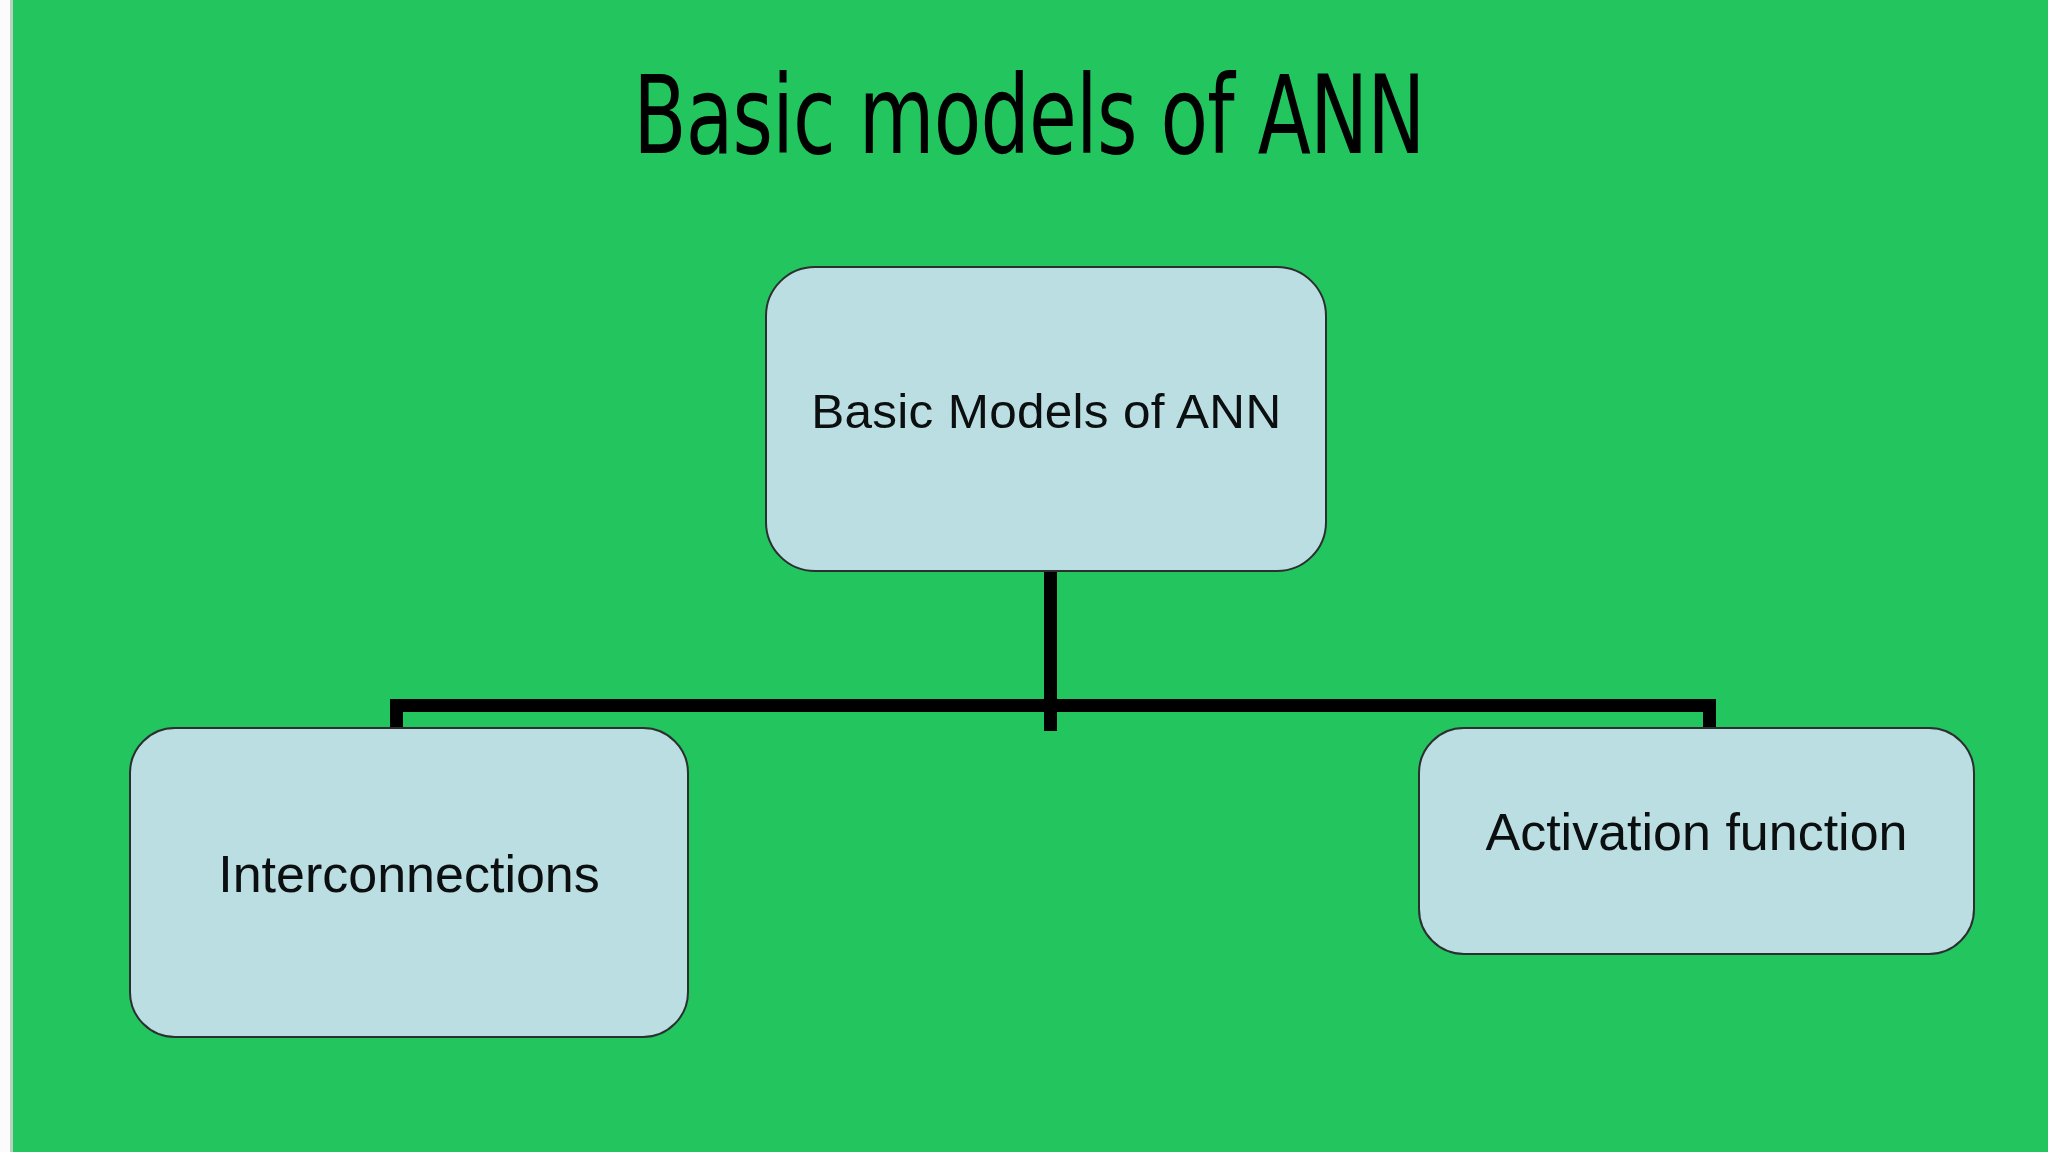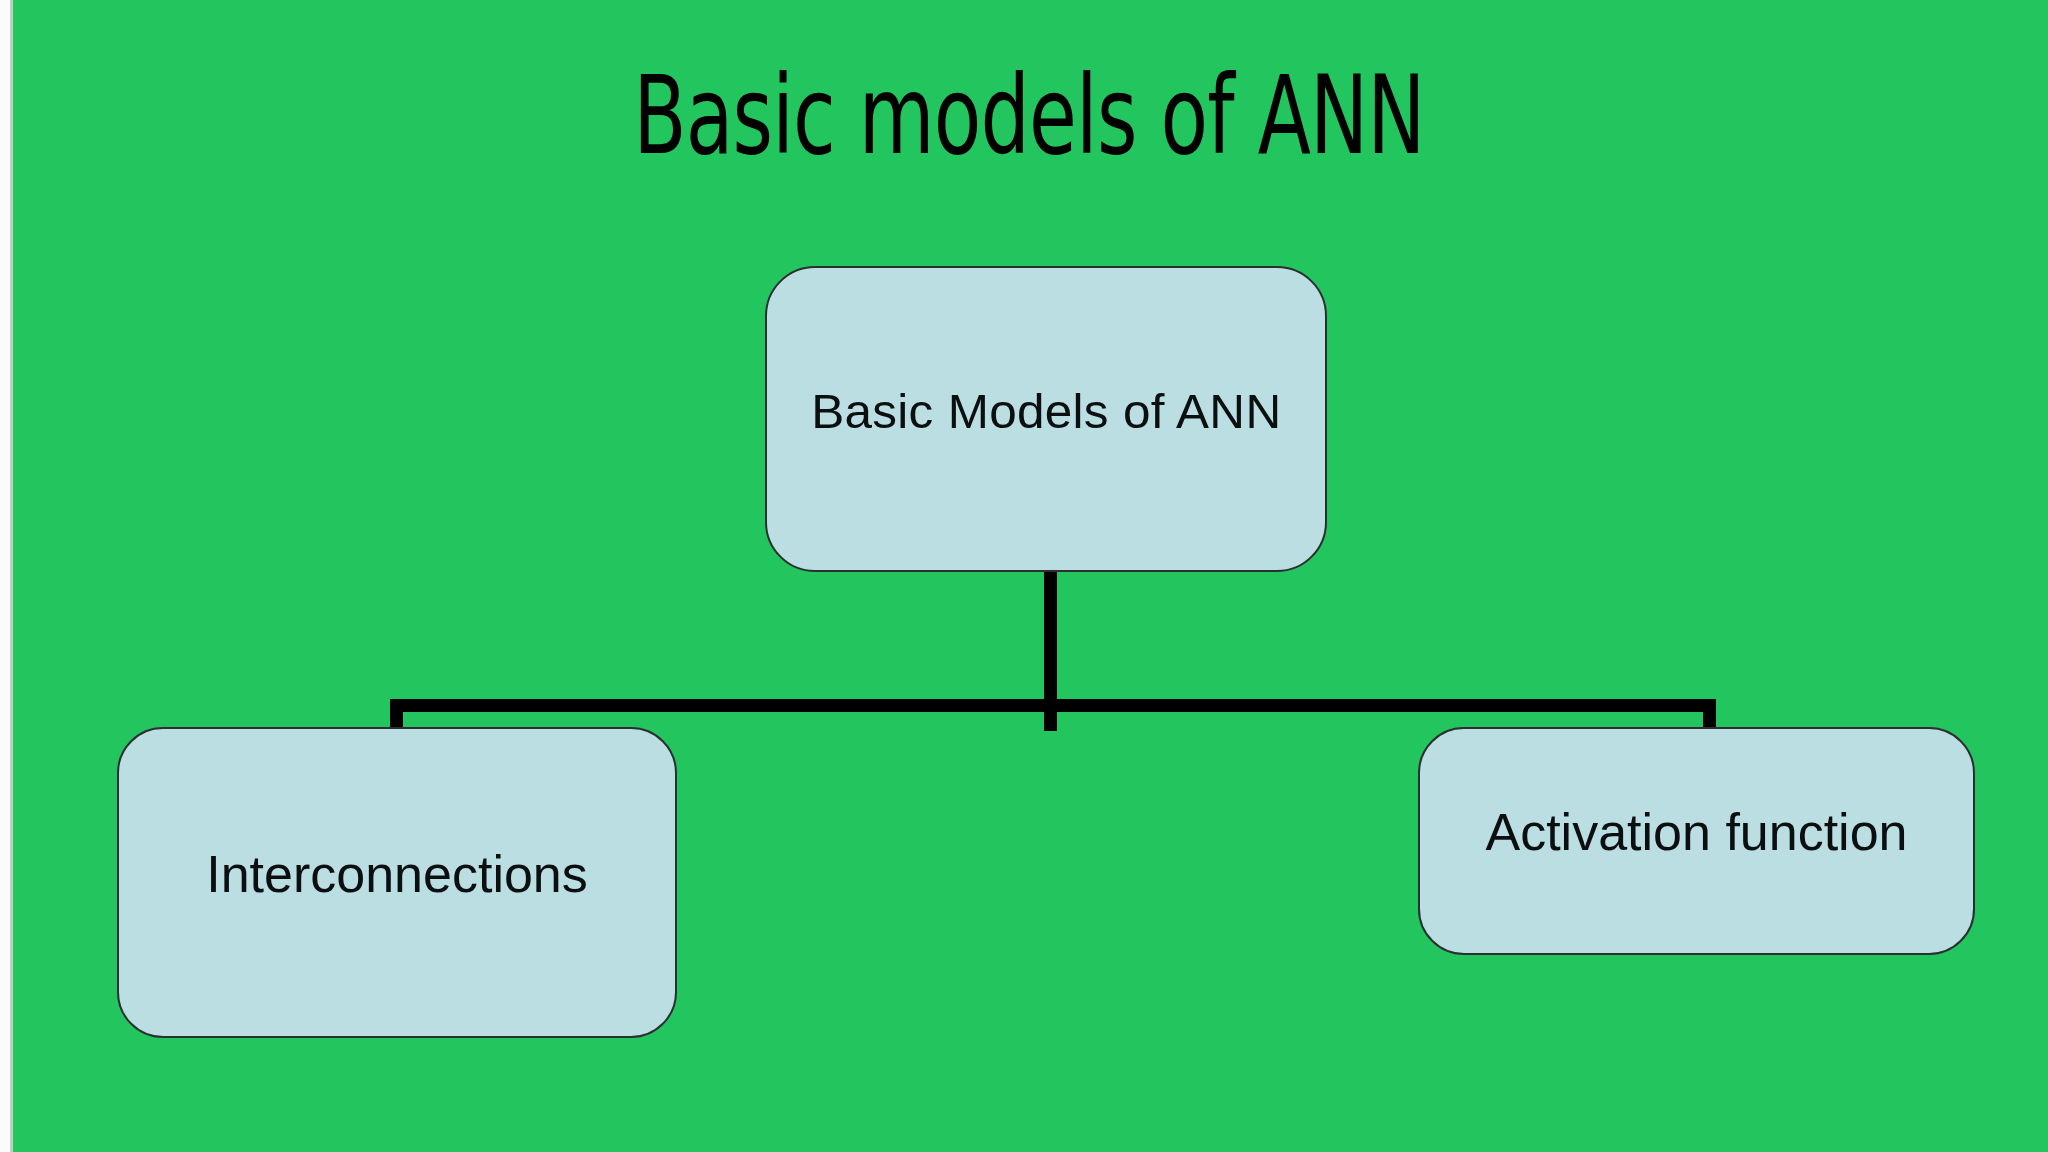--- a/index.html
+++ b/index.html
@@ -89,21 +89,21 @@
     align-items: flex-start;
   }
   #node-root .node-label {
     font-size: 48px;
     margin-top: 120px;
     transform: scaleX(1.03);
     letter-spacing: 0.3px;
   }
 
   #node-interconnections {
-    left: 117px;
+    left: 129px;
     top: 727px;
     width: 560px;
     height: 311px;
   }
   #node-learning-rules {
     left: 765px;
     top: 727px;
     width: 560px;
     height: 311px;
   }

